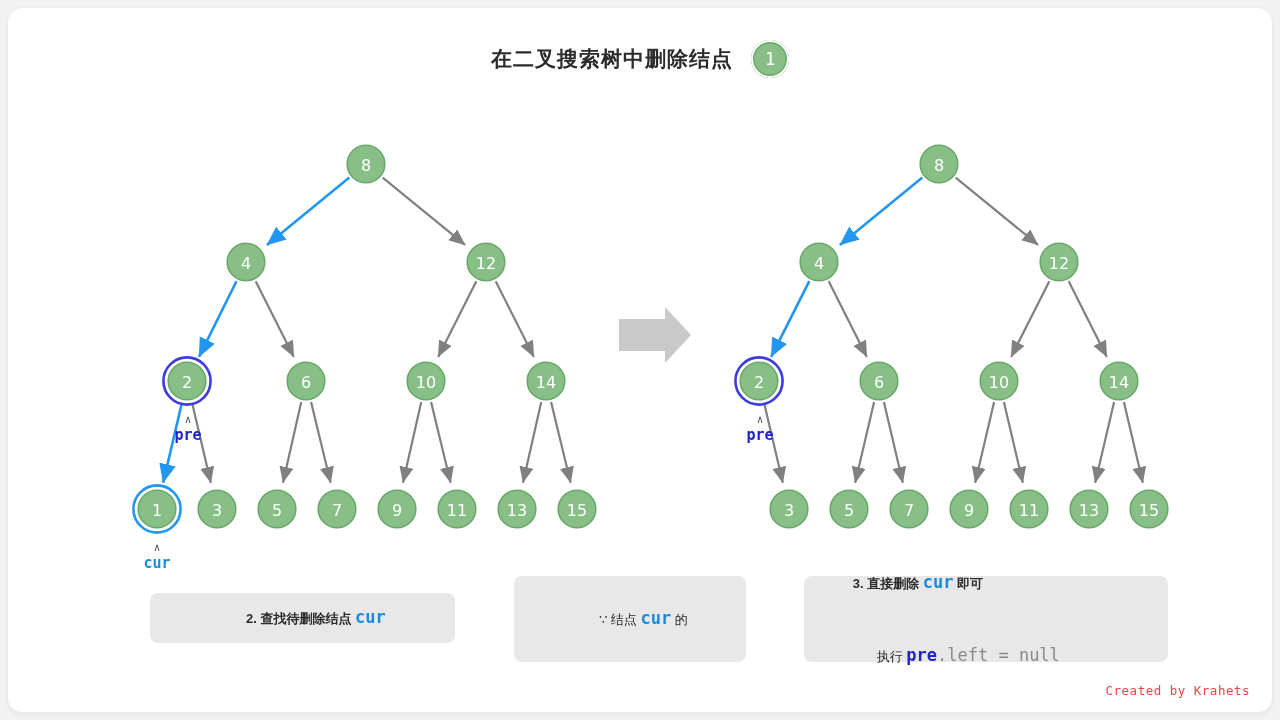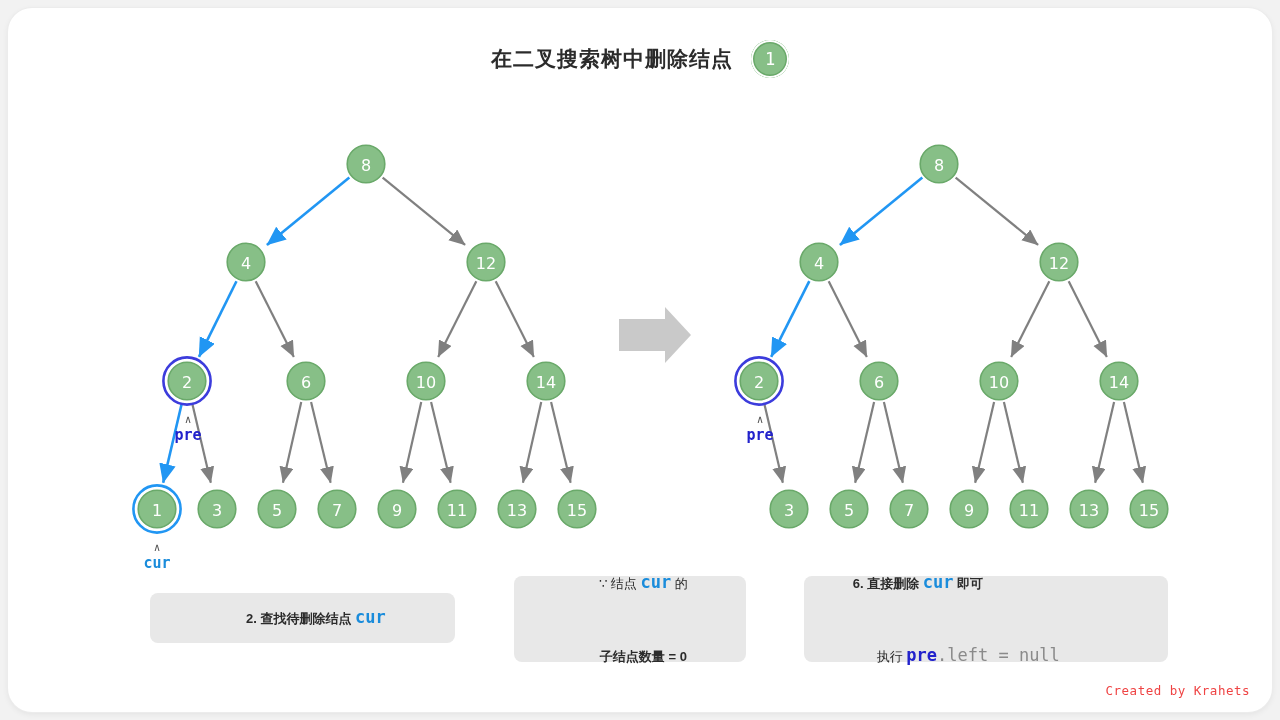--- a/index.html
+++ b/index.html
@@ -6,21 +6,21 @@
   body{
     width:1280px;height:720px;
     background:#f2f2f2;
     font-family:"Liberation Sans","DejaVu Sans",sans-serif;
     overflow:hidden;
   }
   #canvas{
     position:absolute;left:8px;top:8px;
     width:1264px;height:704px;
     background:#ffffff;
-    border-radius:24px;
+    border-radius:14px;
     box-shadow:0 0 0 1px #ececec, 0 2px 6px rgba(0,0,0,0.07);
     overflow:hidden;
   }
   
   #title-row{
     position:absolute;left:0;top:32px;width:1264px;
     display:flex;align-items:center;justify-content:center;gap:18px;
   }
   #title-text{
     font-size:21px;font-weight:bold;color:#2b2b2b;letter-spacing:1px;
@@ -304,28 +304,25 @@
   <div class="caption" id="caption-1">
     <div class="cap-line" style="text-align:center;">
       <span class="cn cn-b">2. 查找待删除结点 </span><span class="mono mono-blue">cur</span>
     </div>
   </div>
 
   <div class="caption" id="caption-2">
     <div class="cap-line" style="width:100%;">
       <span class="cn">∵ 结点 </span><span class="mono mono-blue">cur</span><span class="cn"> 的</span>
     </div>
-    <div class="cap-line" style="width:100%;">
-      <span class="cn cn-b">子结点数量 = 0</span>
-    </div>
   </div>
 
   <div class="caption" id="caption-3">
     <div class="cap-line">
-      <span class="cn cn-b">6. 直接删除 </span><span class="mono mono-blue">cur</span><span class="cn cn-b"> 即可</span>
+      <span class="cn cn-b">3. 直接删除 </span><span class="mono mono-blue">cur</span><span class="cn cn-b"> 即可</span>
     </div>
     <div class="cap-line" style="padding-left:24px;">
       <span class="cn">执行 </span><span class="mono mono-indigo">pre</span><span class="mono mono-grey">.left = null</span>
     </div>
   </div>
 
   <div id="footer">Created by Krahets</div>
 </div>
 
 </body></html>

